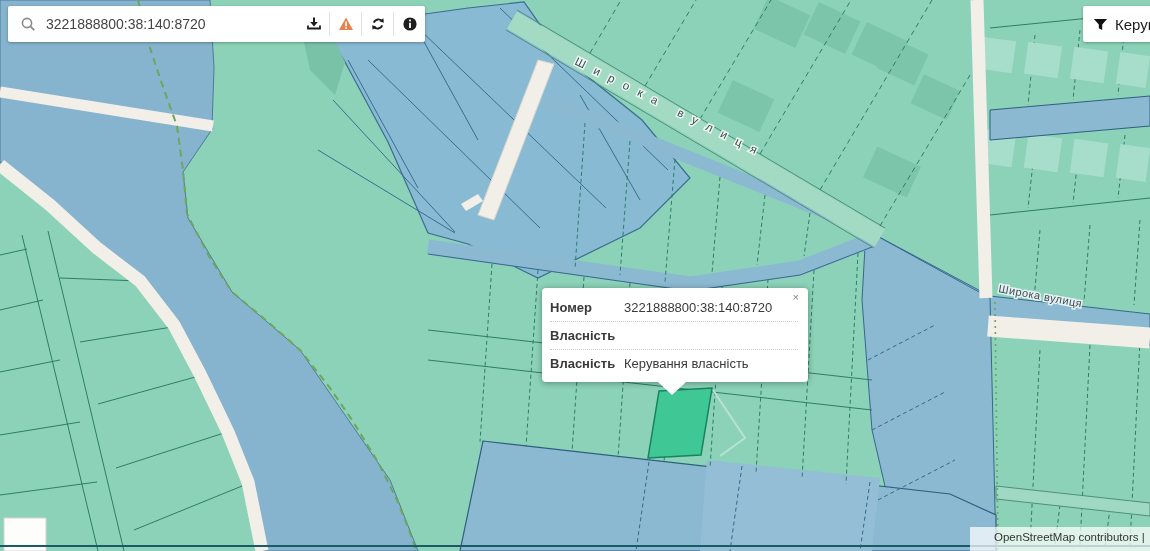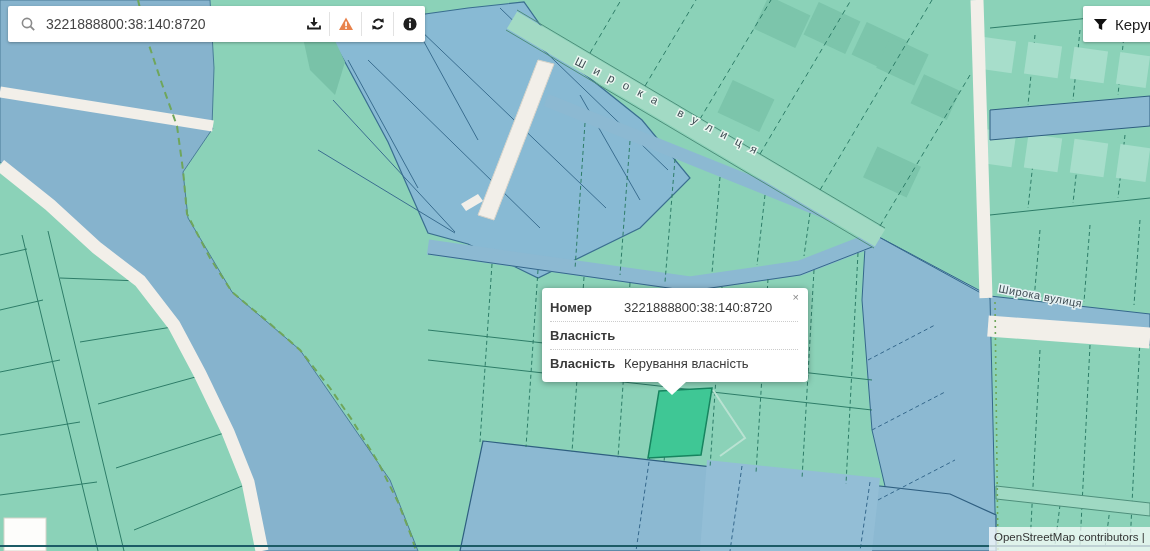--- a/index.html
+++ b/index.html
@@ -42,21 +42,21 @@
   .popup .prow:last-child{border-bottom:none;}
   .popup .plabel{flex:0 0 74px;font-weight:700;color:#3a3a3a;}
   .popup .pvalue{flex:1 1 auto;}
   .popup .pclose{
     position:absolute;top:2px;right:7px;font-size:11px;color:#888;cursor:pointer;line-height:11px;background:none;border:none;padding:2px;
   }
 
   
   .attrib{
     position:absolute;right:0;bottom:0;width:152px;height:16px;background:rgba(255,255,255,.72);
-    font-size:11.5px;color:#333;padding:4px 4px 4px 5px;white-space:nowrap;overflow:hidden;z-index:15;
+    font-size:11.5px;color:#333;padding:4px 4px 4px 24px;white-space:nowrap;overflow:hidden;z-index:15;
   }
 </style>
 </head>
 <body>
 
 <div id="stage">
 
   <svg id="map" width="1150" height="551" viewBox="0 0 1150 551">
 
     <rect x="0" y="0" width="1150" height="551" fill="#8BD2B8"></rect>

